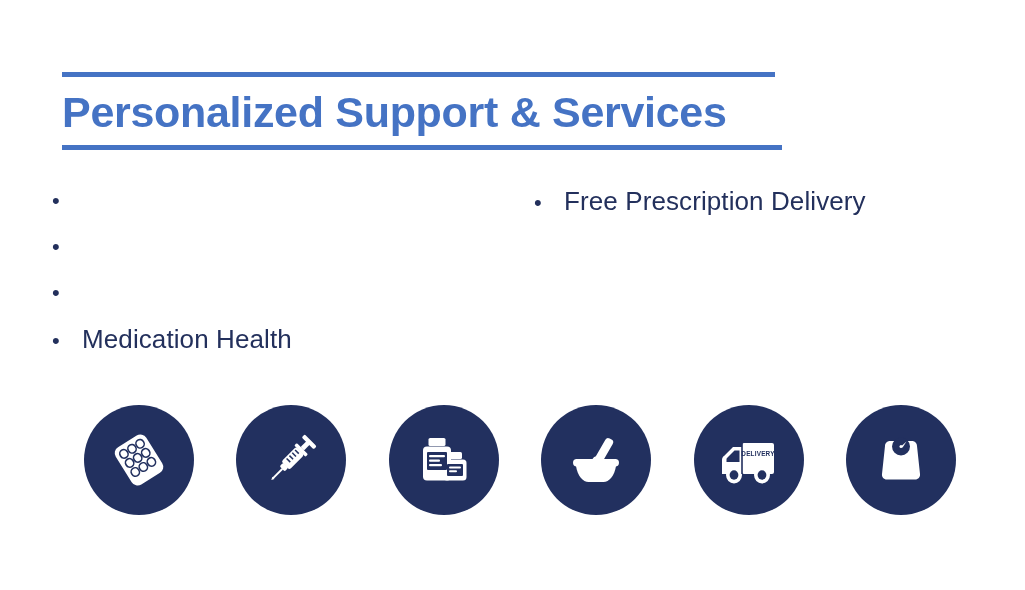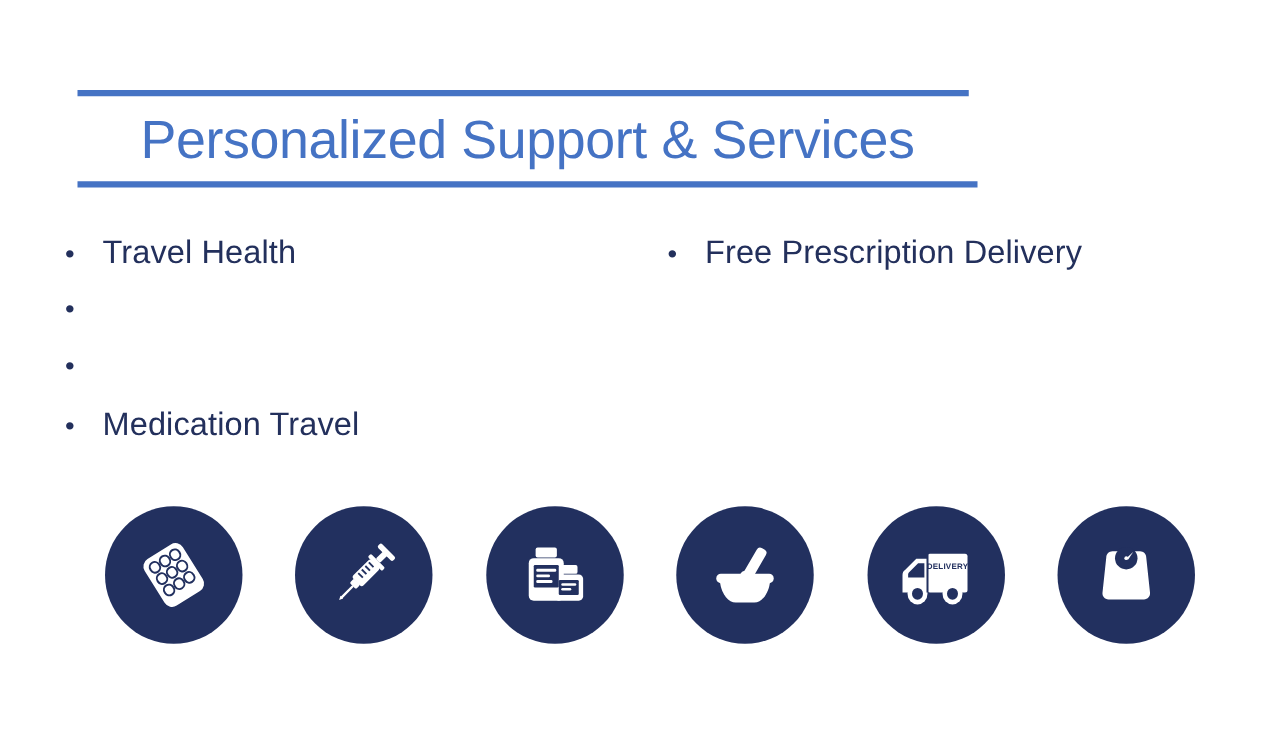--- a/index.html
+++ b/index.html
@@ -36,27 +36,26 @@
   .rule-top {
     width: 713px;
     margin-bottom: 9px;
   }
   .rule-bottom {
     width: 720px;
     margin-top: 7px;
   }
   .slide-title {
     font-family: "Liberation Sans", sans-serif;
-    font-weight: normal;
+    font-weight: bold;
     font-size: 43px;
     line-height: 52px;
     color: #4573c4;
     letter-spacing: -0.3px;
     white-space: nowrap;
-    text-align: center;
   }
 
   
   .bullets {
     position: absolute;
     left: 0;
     top: 178px;
     width: 1025px;
     height: 185px;
   }
@@ -124,31 +123,30 @@
     <div class="rule rule-top"></div>
     <div class="slide-title">Personalized Support &amp; Services</div>
     <div class="rule rule-bottom"></div>
   </div>
 
   <div class="bullets">
 
     <div class="bullet-col col-left">
       <div class="bullet-item">
         <span class="bullet-dot">•</span>
-        <span class="bullet-text">Travel Health</span>
-      </div>
-      <div class="bullet-item">
-        <span class="bullet-dot">•</span>
-      </div>
-      <div class="bullet-item">
-        <span class="bullet-dot">•</span>
-      </div>
-      <div class="bullet-item">
-        <span class="bullet-dot">•</span>
-        <span class="bullet-text">Medication Travel</span>
+      </div>
+      <div class="bullet-item">
+        <span class="bullet-dot">•</span>
+      </div>
+      <div class="bullet-item">
+        <span class="bullet-dot">•</span>
+      </div>
+      <div class="bullet-item">
+        <span class="bullet-dot">•</span>
+        <span class="bullet-text">Medication Health</span>
       </div>
     </div>
 
     <div class="bullet-col col-right">
       <div class="bullet-item">
         <span class="bullet-dot">•</span>
         <span class="bullet-text">Free Prescription Delivery</span>
       </div>
     </div>
 

